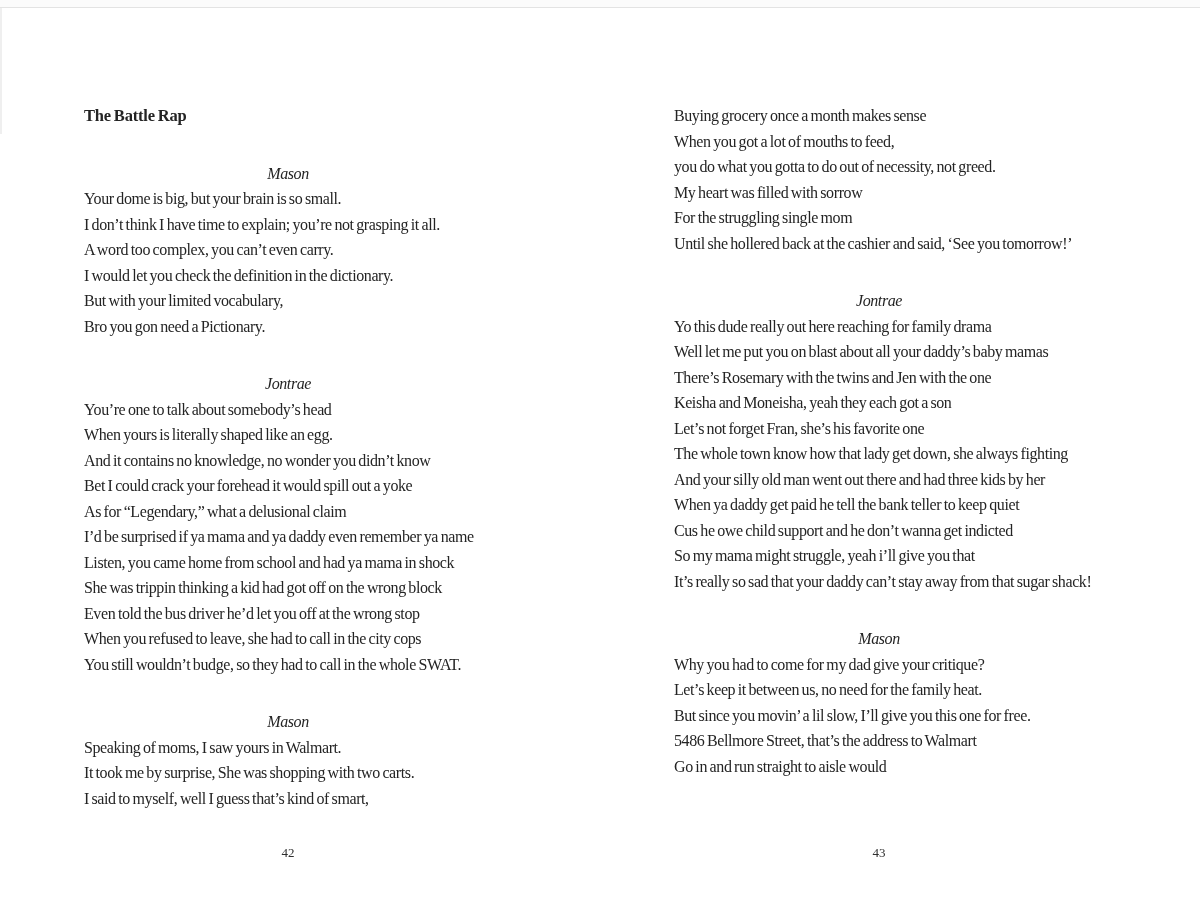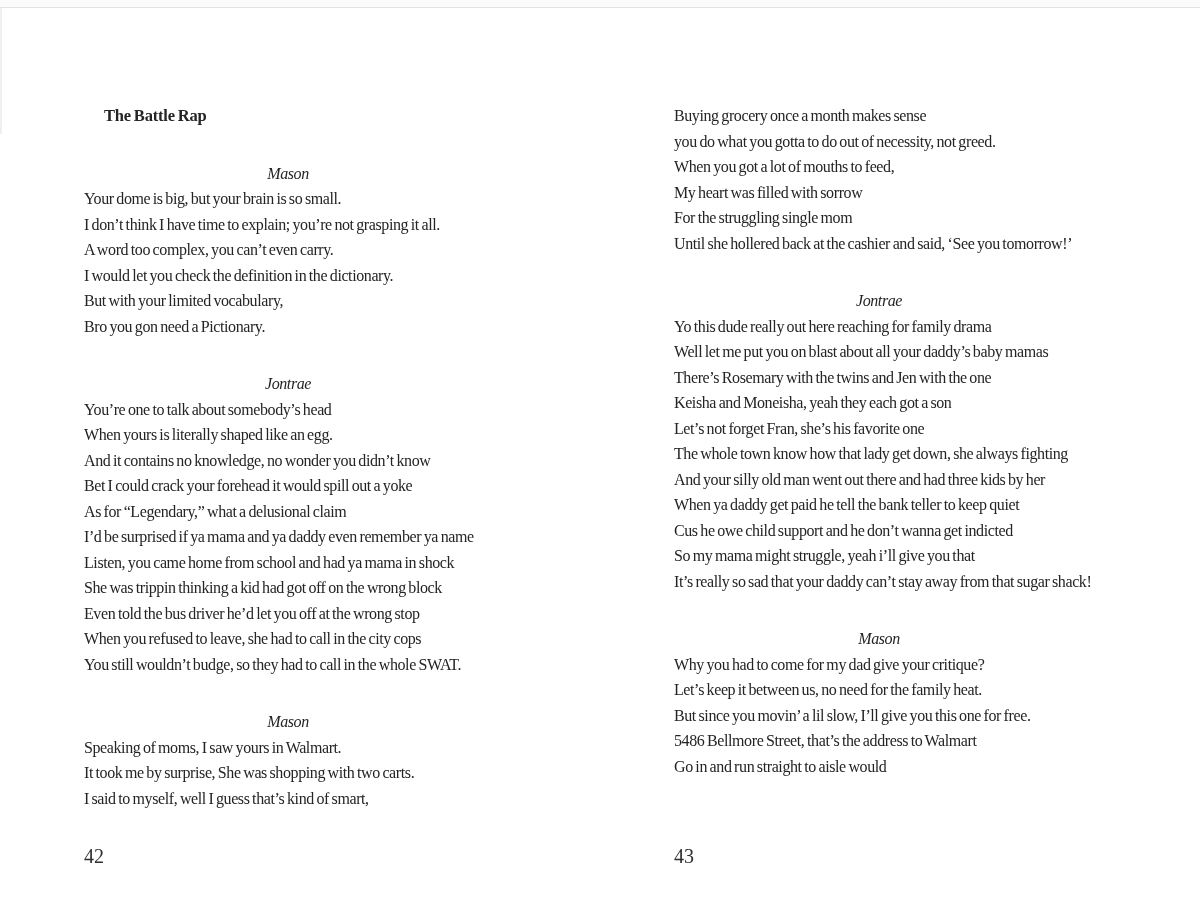--- a/index.html
+++ b/index.html
@@ -62,36 +62,36 @@
     word-spacing: -1px;
     color: var(--text, #242424);
   }
   .page-left  .content { left: 84px;  width: 408px; }
   .page-right .content { left: 105px; width: 410px; }
 
   .chapter-title {
     font-weight: bold;
     font-size: 16.5px;
     letter-spacing: -0.2px;
-    margin-left: 20px;
   }
   .block { margin-top: 25.5px; }
   .content > :first-child { margin-top: 0; }
 
   .speaker {
     text-align: center;
     font-style: italic;
     margin-top: 32px;
   }
   .line { white-space: nowrap; }
 
   .page-number {
     position: absolute;
     top: 845px;
-    font-size: 20px;
+    text-align: center;
+    font-size: 13px;
     color: #2e2e2e;
   }
   .page-left  .page-number { left: 84px;  width: 408px; }
   .page-right .page-number { left: 105px; width: 410px; }
 </style>
 </head>
 <body>
 
 <div class="spread">
 
@@ -132,22 +132,22 @@
     <div class="page-number">42</div>
   </div>
 
   <div class="gutter-divider"></div>
 
   <div class="page page-right">
     <div class="content">
 
     <div class="block">
           <div class="line">Buying grocery once a month makes sense</div>
+          <div class="line">When you got a lot of mouths to feed,</div>
           <div class="line">you do what you gotta to do out of necessity, not greed.</div>
-          <div class="line">When you got a lot of mouths to feed,</div>
           <div class="line">My heart was filled with sorrow</div>
           <div class="line">For the struggling single mom</div>
           <div class="line">Until she hollered back at the cashier and said, ‘See you tomorrow!’</div>
         </div>
         <div class="block">
           <div class="speaker">Jontrae</div>
           <div class="line">Yo this dude really out here reaching for family drama</div>
           <div class="line">Well let me put you on blast about all your daddy’s baby mamas</div>
           <div class="line">There’s Rosemary with the twins and Jen with the one</div>
           <div class="line">Keisha and Moneisha, yeah they each got a son</div>

